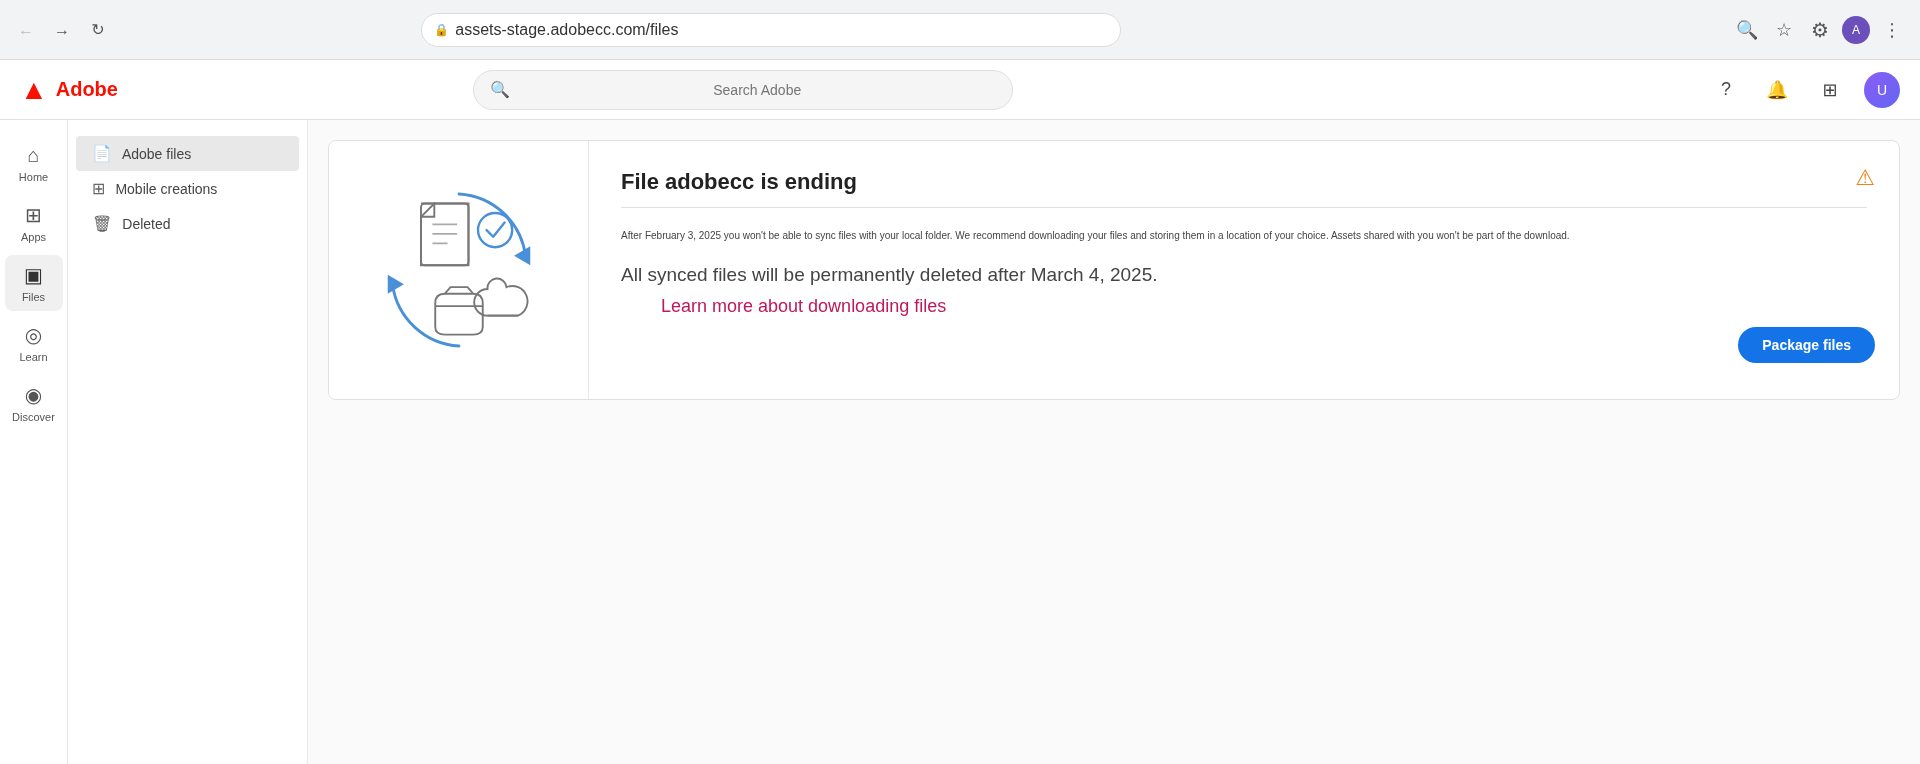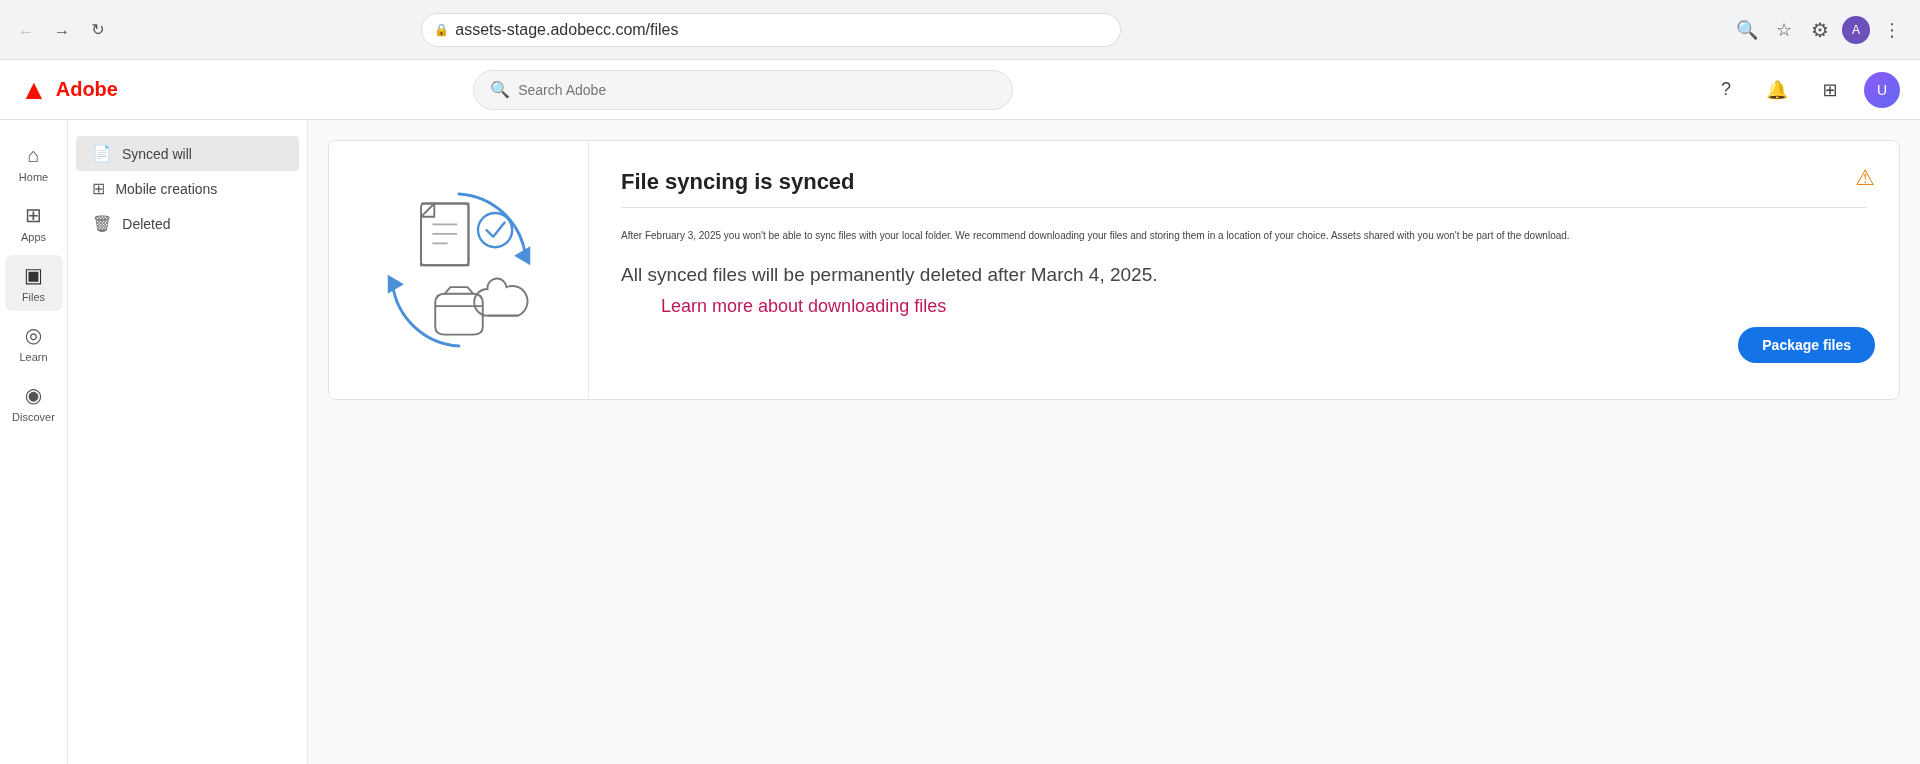--- a/index.html
+++ b/index.html
@@ -119,20 +119,21 @@
       gap: 8px;
       margin: 0 auto;
     }
     .search-bar input {
       flex: 1;
       border: none;
       outline: none;
       font-size: 14px;
       background: transparent;
       color: #666;
+      text-align: center;
     }
     .nav-actions {
       display: flex;
       align-items: center;
       gap: 16px;
       margin-left: auto;
     }
     .nav-action-btn {
       width: 36px; height: 36px;
       border-radius: 50%;
@@ -364,21 +365,21 @@
       </a>
       <a class="icon-nav-item" href="#">
         <span class="icon">◉</span>
         <span class="label">Discover</span>
       </a>
     </div>
 
     <div class="file-sidebar">
       <div class="file-sidebar-item active">
         <span class="item-icon">📄</span>
-        <span>Synced will</span>
+        <span>Adobe files</span>
       </div>
       <div class="file-sidebar-item">
         <span class="item-icon">⊞</span>
         <span>Mobile creations</span>
       </div>
       <div class="file-sidebar-item">
         <span class="item-icon">🗑</span>
         <span>Deleted</span>
       </div>
     </div>
@@ -409,21 +410,21 @@
             <path d="M75 138 L125 138" stroke="#777" stroke-width="2"></path>
             <path d="M85 125 L91 118 L109 118 L115 125" fill="none" stroke="#777" stroke-width="2"></path>
 
             <path d="M130 148 A14 14 0 0 1 130 120 A10 10 0 0 1 150 118 A14 14 0 0 1 162 148 Z" fill="none" stroke="#777" stroke-width="2"></path>
             <line x1="130" y1="148" x2="162" y2="148" stroke="#777" stroke-width="2"></line>
           </svg>
         </div>
 
         <div class="banner-content">
           <div class="warning-icon">⚠</div>
-          <h2 class="banner-title">File syncing is synced</h2>
+          <h2 class="banner-title">File adobecc is ending</h2>
           <hr class="banner-divider">
           <p class="banner-text">After February 3, 2025 you won't be able to sync files with your local folder. We recommend downloading your files and storing them in a location of your choice. Assets shared with you won't be part of the download.</p>
           <p class="banner-text2">All synced files will be permanently deleted after March 4, 2025.</p>
           <a class="banner-link" href="#">Learn more about downloading files</a>
           <button class="package-btn">Package files</button>
         </div>
       </div>
     </div>
   </div>
 </div>

